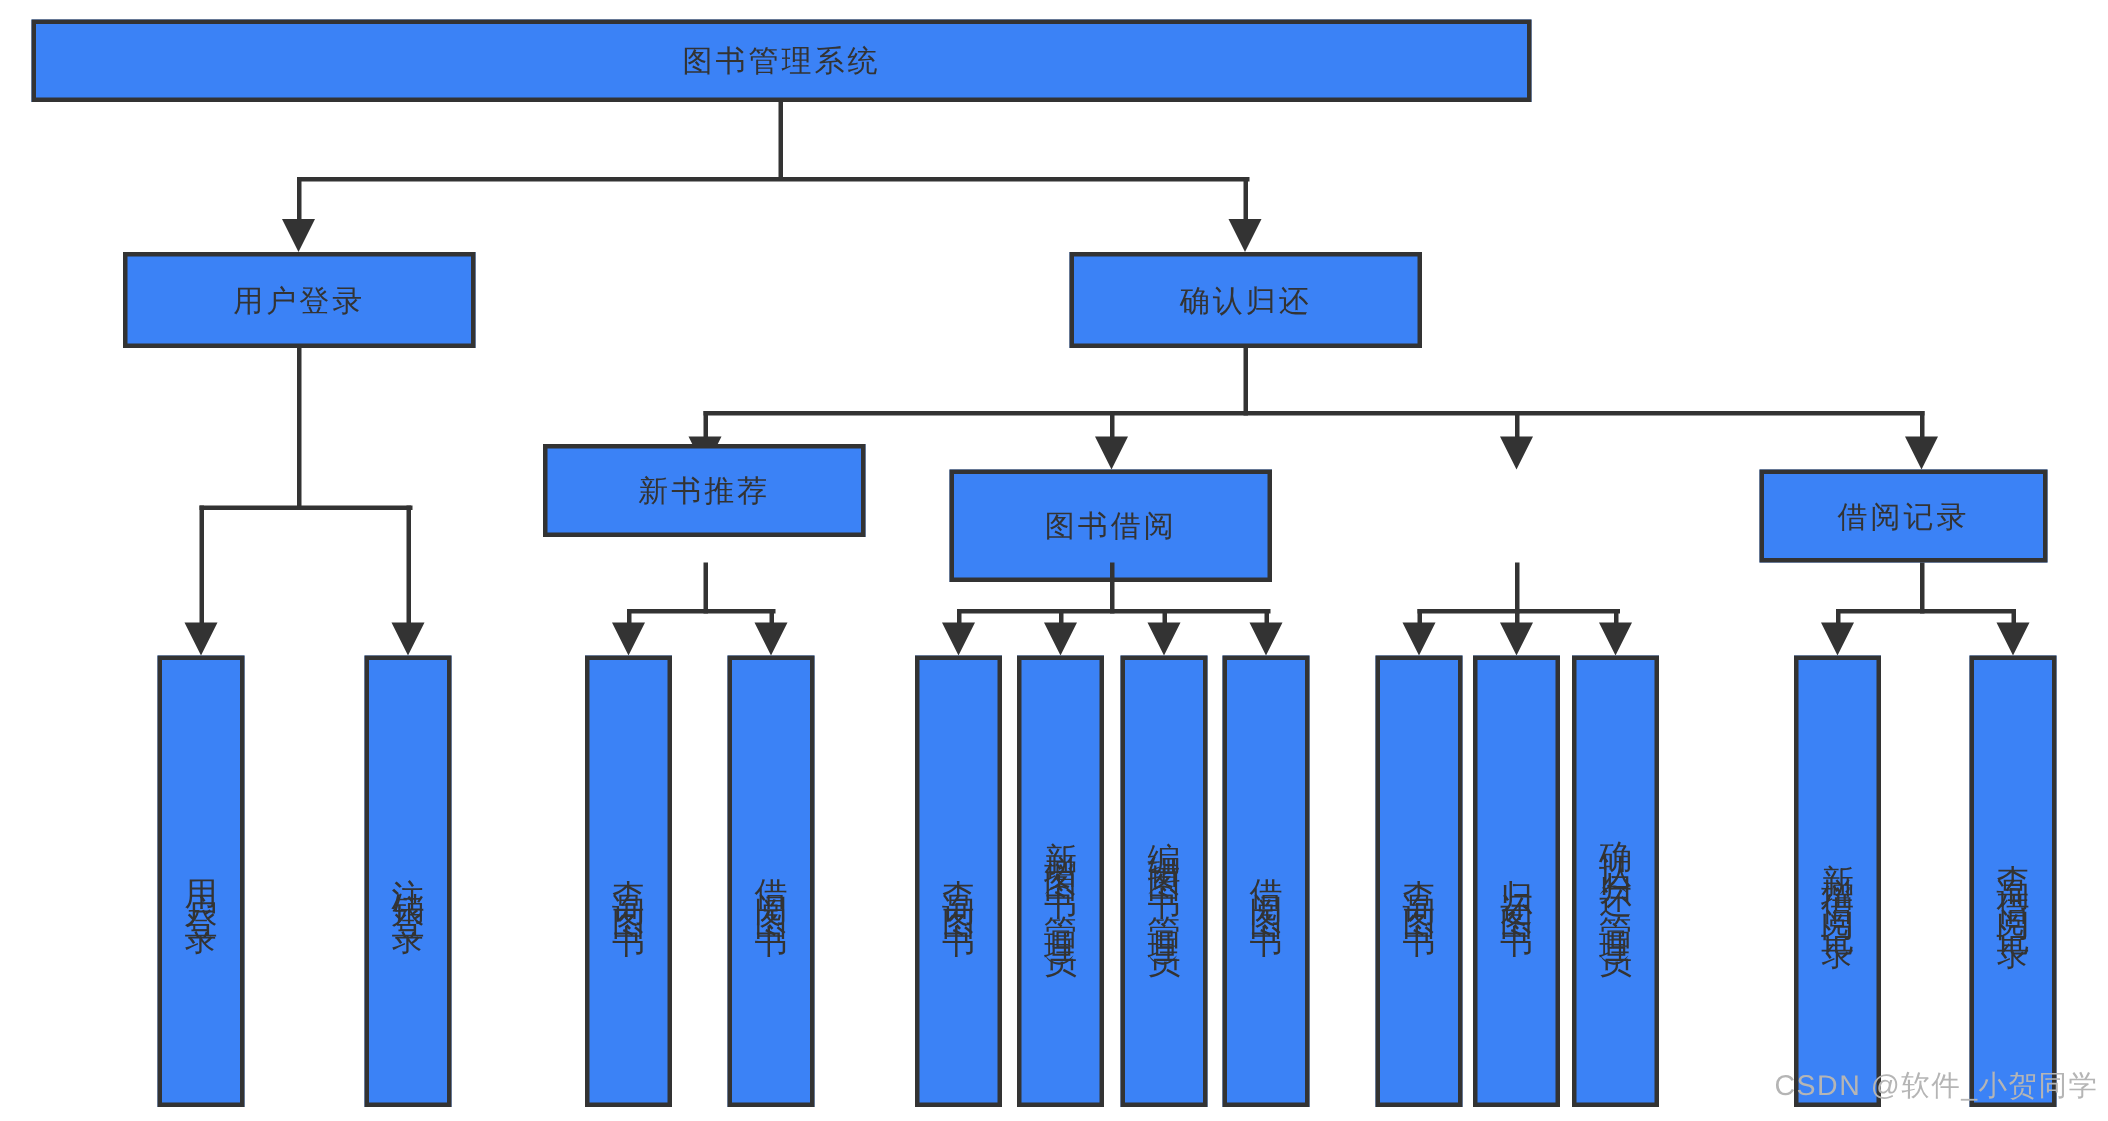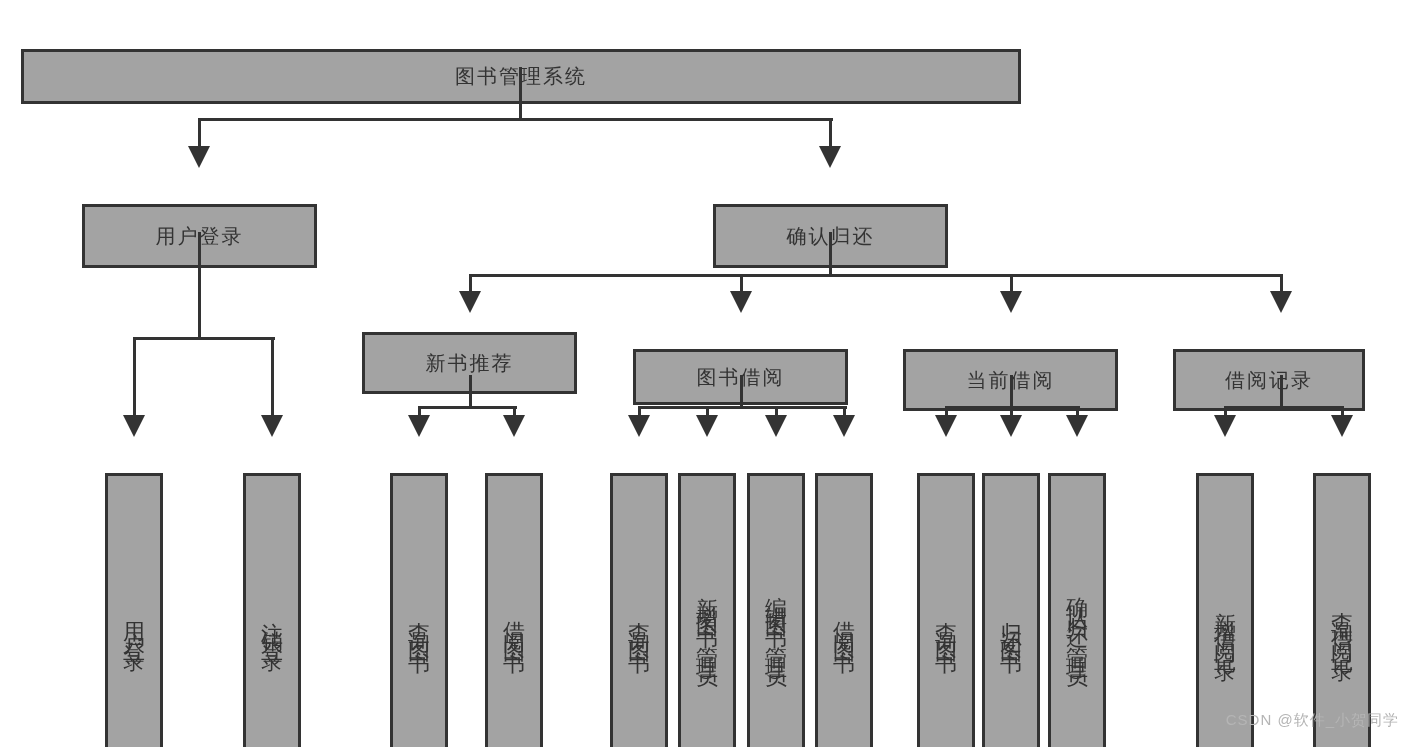--- a/index.html
+++ b/index.html
@@ -3,42 +3,41 @@
 <meta charset="utf-8">
 <style>
   html,body { margin:0; padding:0; background:#ffffff; }
   .canvas {
     position:relative; width:1405px; height:747px; background:#ffffff;
     font-family:"Liberation Sans","DejaVu Sans",sans-serif; color:#333333;
     overflow:hidden;
   }
   .box {
     position:absolute; box-sizing:border-box;
-    border:3px solid #333333; background:#a3a3a3;
+    border:3px solid #333333; background:#3b82f6;
     display:flex; align-items:center; justify-content:center;
     font-size:20px; color:#333333; letter-spacing:2px;
     text-align:center;
-    margin-top:36px;
   }
   .leaf span {
     writing-mode:vertical-lr;
     font-size:22px; letter-spacing:10px; line-height:1;
   }
   .hline, .vline { position:absolute; background:#333333; }
   .hline { height:3px; }
   .vline { width:3px; }
   .arrow {
     position:absolute; width:0; height:0;
     border-left:11px solid transparent;
     border-right:11px solid transparent;
     border-top:22px solid #333333;
   }
   .watermark {
     position:absolute; top:711px; right:6px;
-    font-size:15px; letter-spacing:1px; color:#b5b5b5;
+    font-size:19px; letter-spacing:1px; color:#b5b5b5;
   }
 </style>
 </head>
 <body>
 
 <div class="canvas">
 
   <div class="box" style="left:21px;top:13px;width:1000px;height:55px">
     <span>图书管理系统</span>
   </div>
@@ -71,25 +70,22 @@
   <div class="vline" style="left:740px;top:274px;height:20px"></div>
   <div class="arrow" style="left:730px;top:291px"></div>
   <div class="vline" style="left:1010px;top:274px;height:20px"></div>
   <div class="arrow" style="left:1000px;top:291px"></div>
   <div class="vline" style="left:1280px;top:274px;height:20px"></div>
   <div class="arrow" style="left:1270px;top:291px"></div>
 
   <div class="box" style="left:362px;top:296px;width:215px;height:62px">
     <span>新书推荐</span>
   </div>
-  <div class="box" style="left:633px;top:313px;width:215px;height:56px">
+  <div class="box" style="left:633px;top:313px;width:215px;height:75px">
     <span>图书借阅</span>
-  </div>
-  <div class="box" style="left:903px;top:313px;width:215px;height:62px">
-    <span>当前借阅</span>
   </div>
   <div class="box" style="left:1173px;top:313px;width:192px;height:62px">
     <span>借阅记录</span>
   </div>
 
   <div class="vline" style="left:469px;top:375px;height:34px"></div>
   <div class="hline" style="left:418px;top:406px;width:99px"></div>
   <div class="vline" style="left:418px;top:406px;height:11px"></div>
   <div class="arrow" style="left:408px;top:415px"></div>
   <div class="vline" style="left:513px;top:406px;height:11px"></div>

